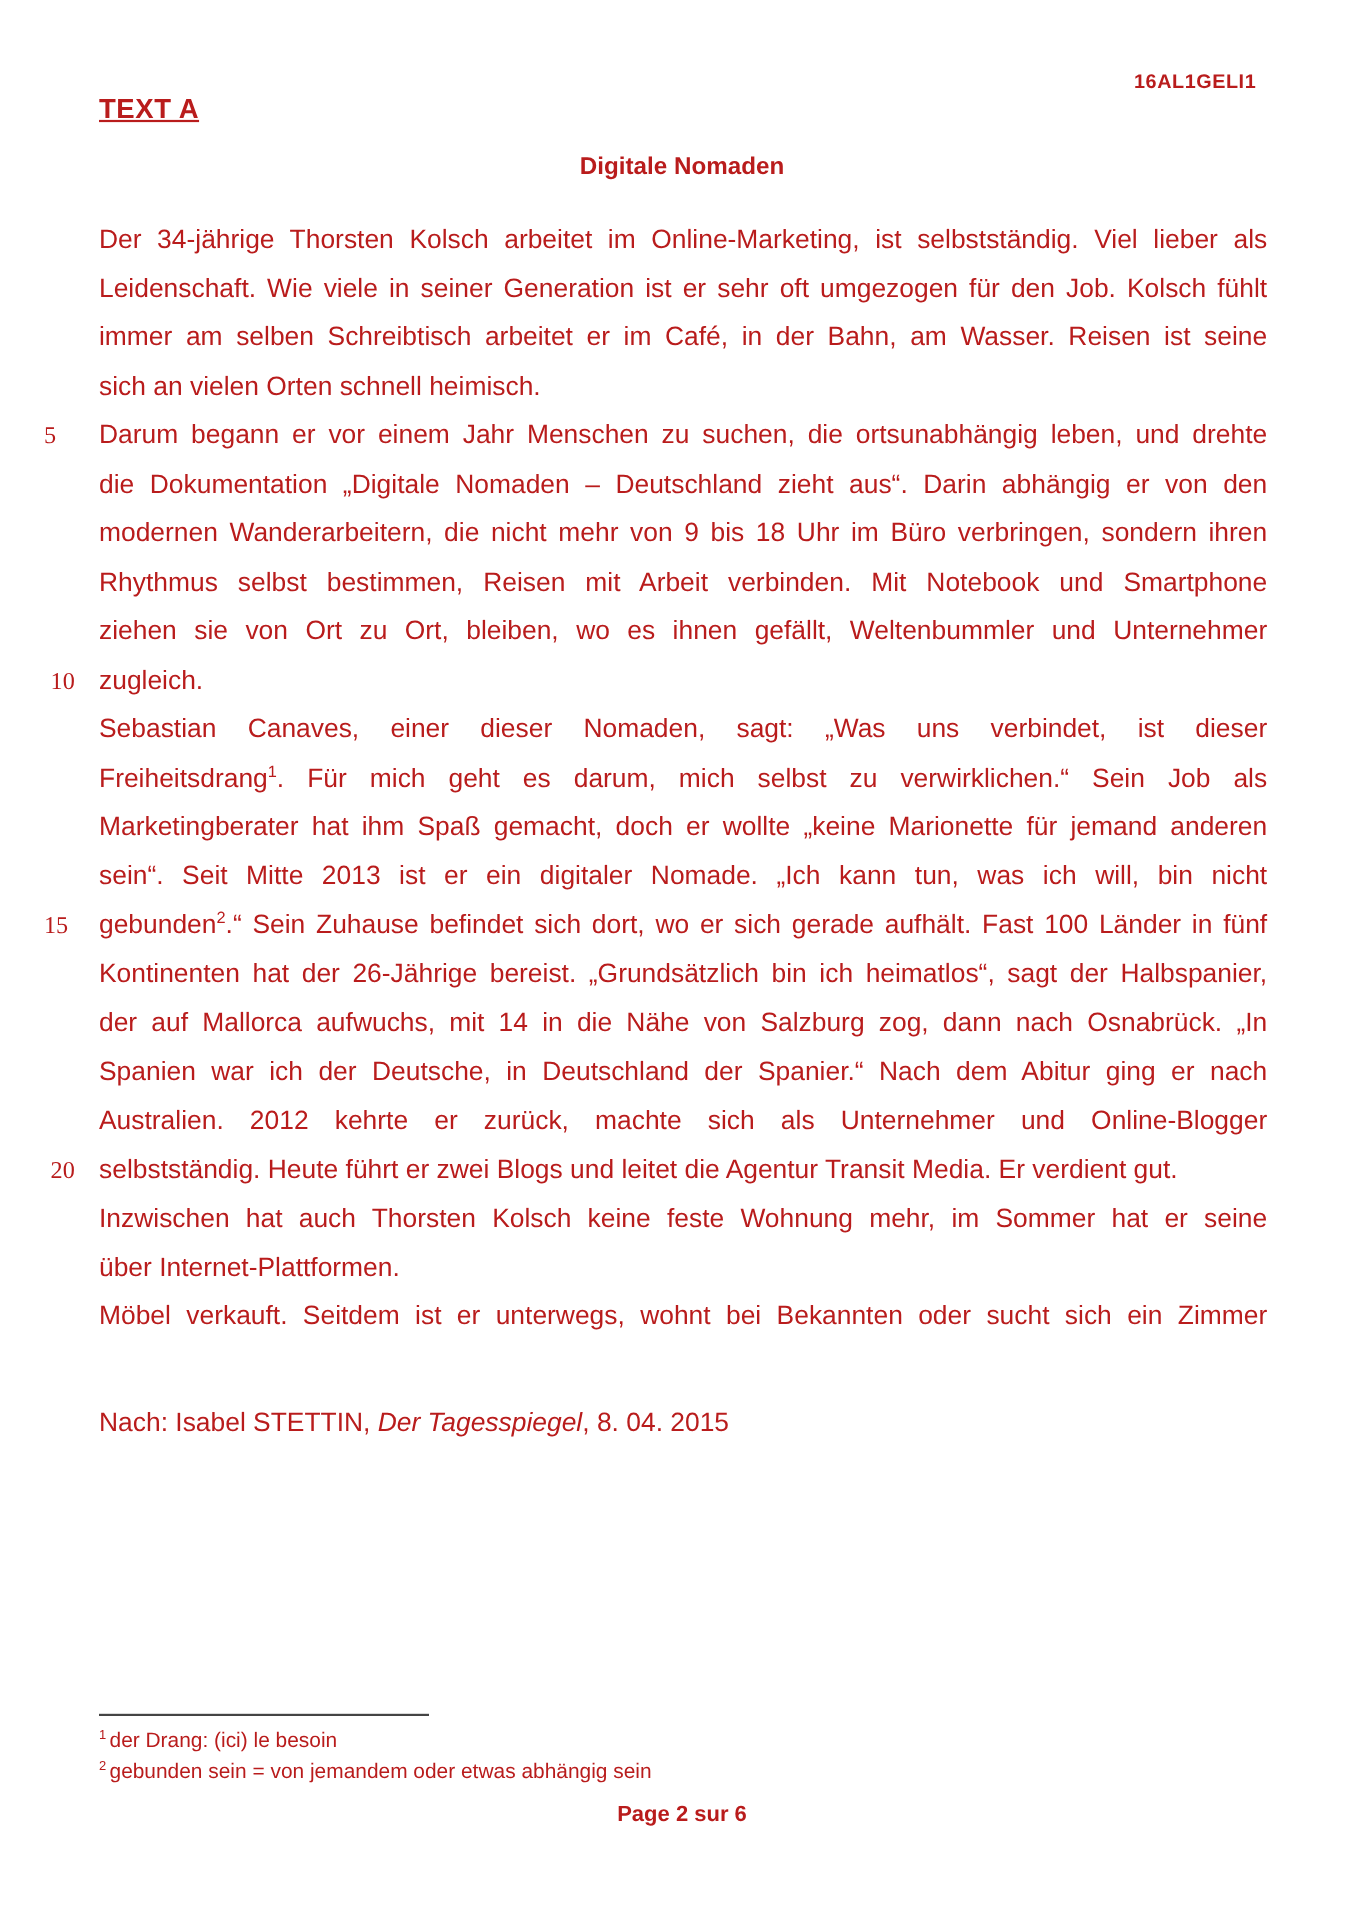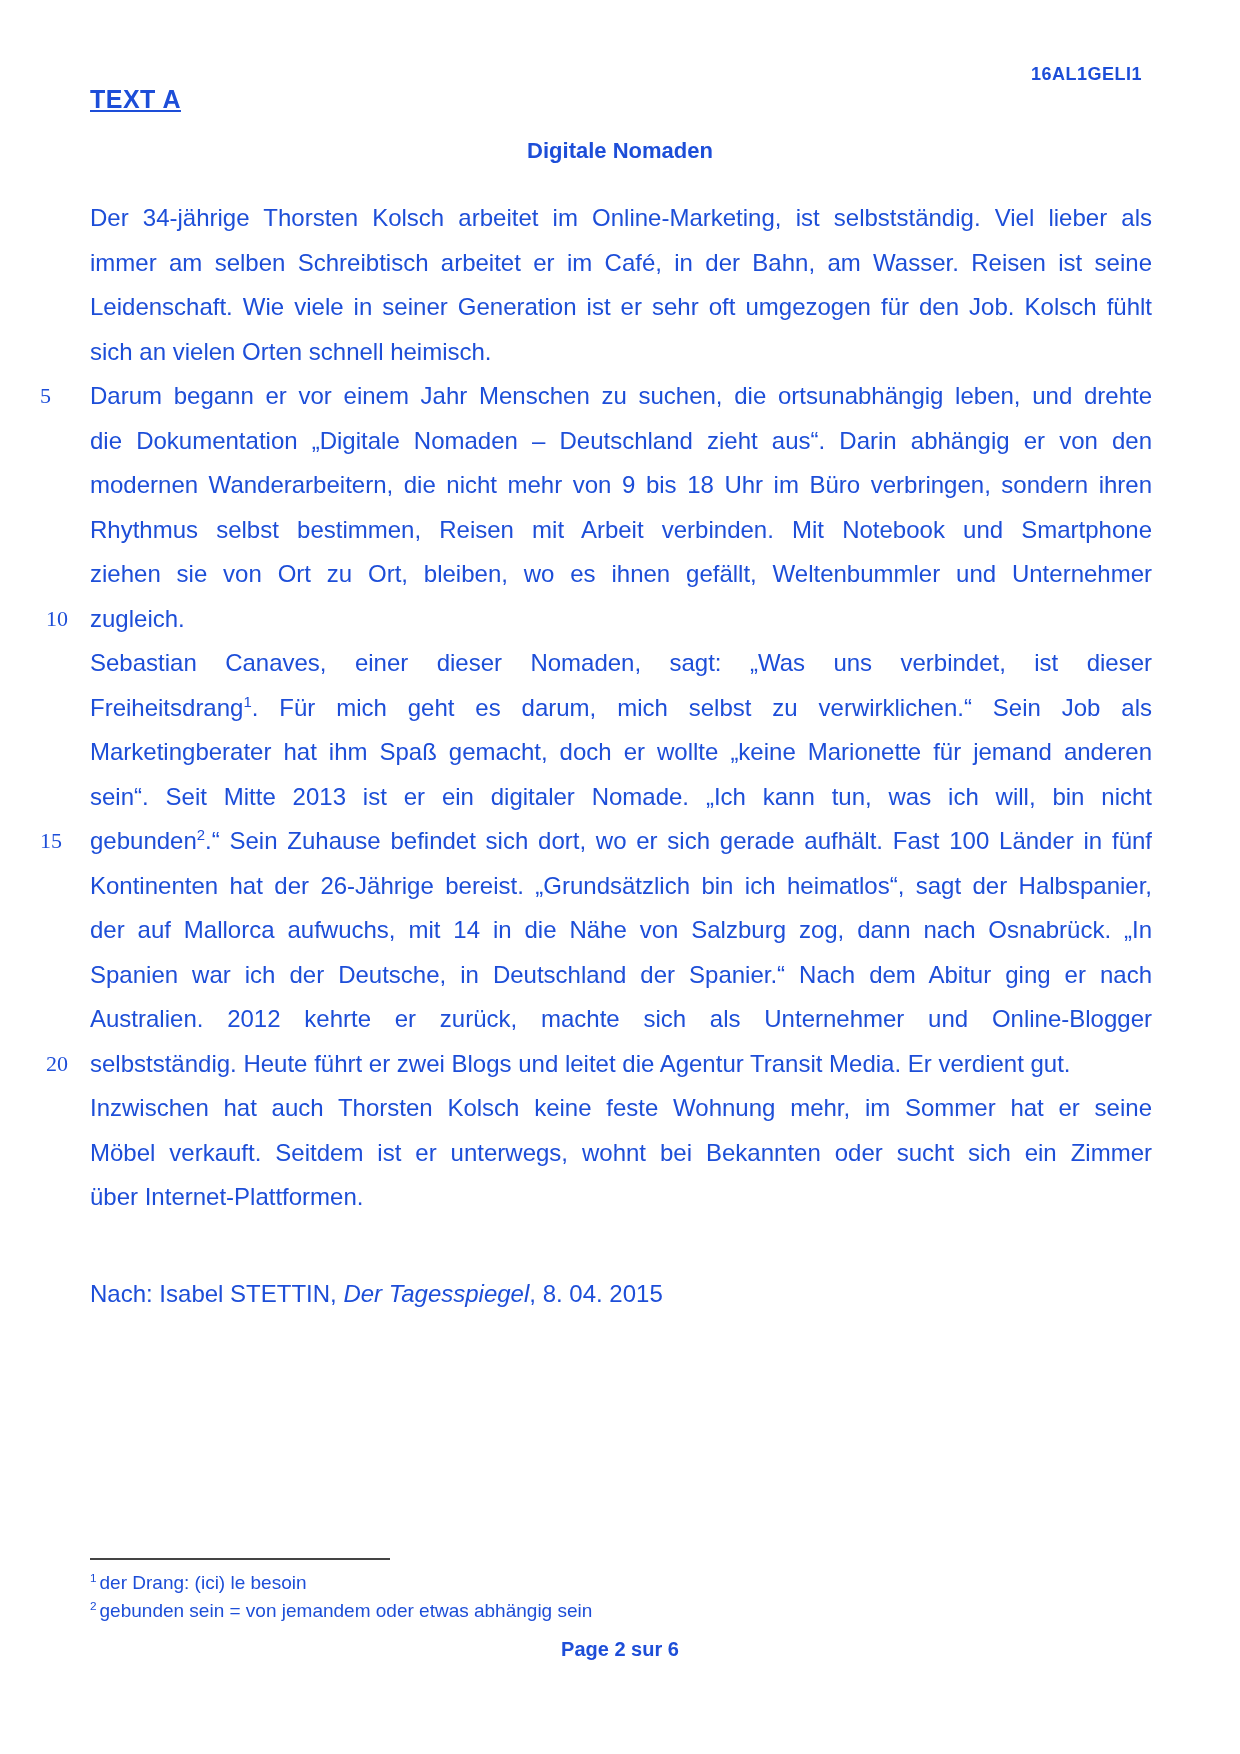--- a/index.html
+++ b/index.html
@@ -1,21 +1,21 @@
 <!DOCTYPE html>
 <html lang="de"><head>
 <meta charset="utf-8">
 <style>
   html,body{margin:0;padding:0;background:#888;}
   .page{
     position:relative;
     width:1240px;height:1754px;
     margin:0 auto;
     background:#ffffff;
-    color:#1d4ed8;
+    color:#b91c1c;
     font-family:"Liberation Sans", sans-serif;
     overflow:hidden;
   }
   .hcode{
     position:absolute;top:64px;right:98px;
     font-size:18px;font-weight:bold;letter-spacing:0.5px;
   }
   .section-label{
     position:absolute;top:85px;left:90px;
     font-size:25px;font-weight:bold;text-decoration:underline;
@@ -75,42 +75,42 @@
 <div class="page">
 
   <div class="hcode">16AL1GELI1</div>
 
   <div class="section-label">TEXT A</div>
 
   <h1 class="title">Digitale Nomaden</h1>
 
   <div class="body-text" id="body-lines">
       <div class="line j"><span>Der 34-jährige Thorsten Kolsch arbeitet im Online-Marketing, ist selbstständig. Viel lieber als</span></div>
+      <div class="line j"><span>Leidenschaft. Wie viele in seiner Generation ist er sehr oft umgezogen für den Job. Kolsch fühlt</span></div>
       <div class="line j"><span>immer am selben Schreibtisch arbeitet er im Café, in der Bahn, am Wasser. Reisen ist seine</span></div>
-      <div class="line j"><span>Leidenschaft. Wie viele in seiner Generation ist er sehr oft umgezogen für den Job. Kolsch fühlt</span></div>
       <div class="line"><span>sich an vielen Orten schnell heimisch.</span></div>
       <div class="line j"><span class="lnum">5</span><span>Darum begann er vor einem Jahr Menschen zu suchen, die ortsunabhängig leben, und drehte</span></div>
       <div class="line j"><span>die Dokumentation „Digitale Nomaden – Deutschland zieht aus“. Darin abhängig er von den</span></div>
       <div class="line j"><span>modernen Wanderarbeitern, die nicht mehr von 9 bis 18 Uhr im Büro verbringen, sondern ihren</span></div>
       <div class="line j"><span>Rhythmus selbst bestimmen, Reisen mit Arbeit verbinden. Mit Notebook und Smartphone</span></div>
       <div class="line j"><span>ziehen sie von Ort zu Ort, bleiben, wo es ihnen gefällt, Weltenbummler und Unternehmer</span></div>
       <div class="line"><span class="lnum">10</span><span>zugleich.</span></div>
       <div class="line j"><span>Sebastian Canaves, einer dieser Nomaden, sagt: „Was uns verbindet, ist dieser</span></div>
       <div class="line j"><span>Freiheitsdrang</span><sup>1</sup><span>. Für mich geht es darum, mich selbst zu verwirklichen.“ Sein Job als</span></div>
       <div class="line j"><span>Marketingberater hat ihm Spaß gemacht, doch er wollte „keine Marionette für jemand anderen</span></div>
       <div class="line j"><span>sein“. Seit Mitte 2013 ist er ein digitaler Nomade. „Ich kann tun, was ich will, bin nicht</span></div>
       <div class="line j"><span class="lnum">15</span><span>gebunden</span><sup>2</sup><span>.“ Sein Zuhause befindet sich dort, wo er sich gerade aufhält. Fast 100 Länder in fünf</span></div>
       <div class="line j"><span>Kontinenten hat der 26-Jährige bereist. „Grundsätzlich bin ich heimatlos“, sagt der Halbspanier,</span></div>
       <div class="line j"><span>der auf Mallorca aufwuchs, mit 14 in die Nähe von Salzburg zog, dann nach Osnabrück. „In</span></div>
       <div class="line j"><span>Spanien war ich der Deutsche, in Deutschland der Spanier.“ Nach dem Abitur ging er nach</span></div>
       <div class="line j"><span>Australien. 2012 kehrte er zurück, machte sich als Unternehmer und Online-Blogger</span></div>
       <div class="line"><span class="lnum">20</span><span>selbstständig. Heute führt er zwei Blogs und leitet  die Agentur Transit Media. Er verdient gut.</span></div>
       <div class="line j"><span>Inzwischen hat auch Thorsten Kolsch keine feste Wohnung mehr, im Sommer hat er seine</span></div>
+      <div class="line"><span>über Internet-Plattformen.</span></div>
       <div class="line j"><span>Möbel verkauft. Seitdem ist er unterwegs, wohnt bei Bekannten oder sucht sich ein Zimmer</span></div>
-      <div class="line"><span>über Internet-Plattformen.</span></div>
     </div>
 
   <div class="attribution" id="attribution"><span>Nach: Isabel STETTIN, </span><span class="it">Der Tagesspiegel</span><span>, 8. 04. 2015</span></div>
 
   <div class="footnotes">
     <div class="fnrule"></div>
     <div id="footnote-list">
         <div class="fn"><sup>1</sup><span>der Drang: (ici) le besoin</span></div>
         <div class="fn"><sup>2</sup><span>gebunden sein = von jemandem oder etwas abhängig sein</span></div>
       </div>

